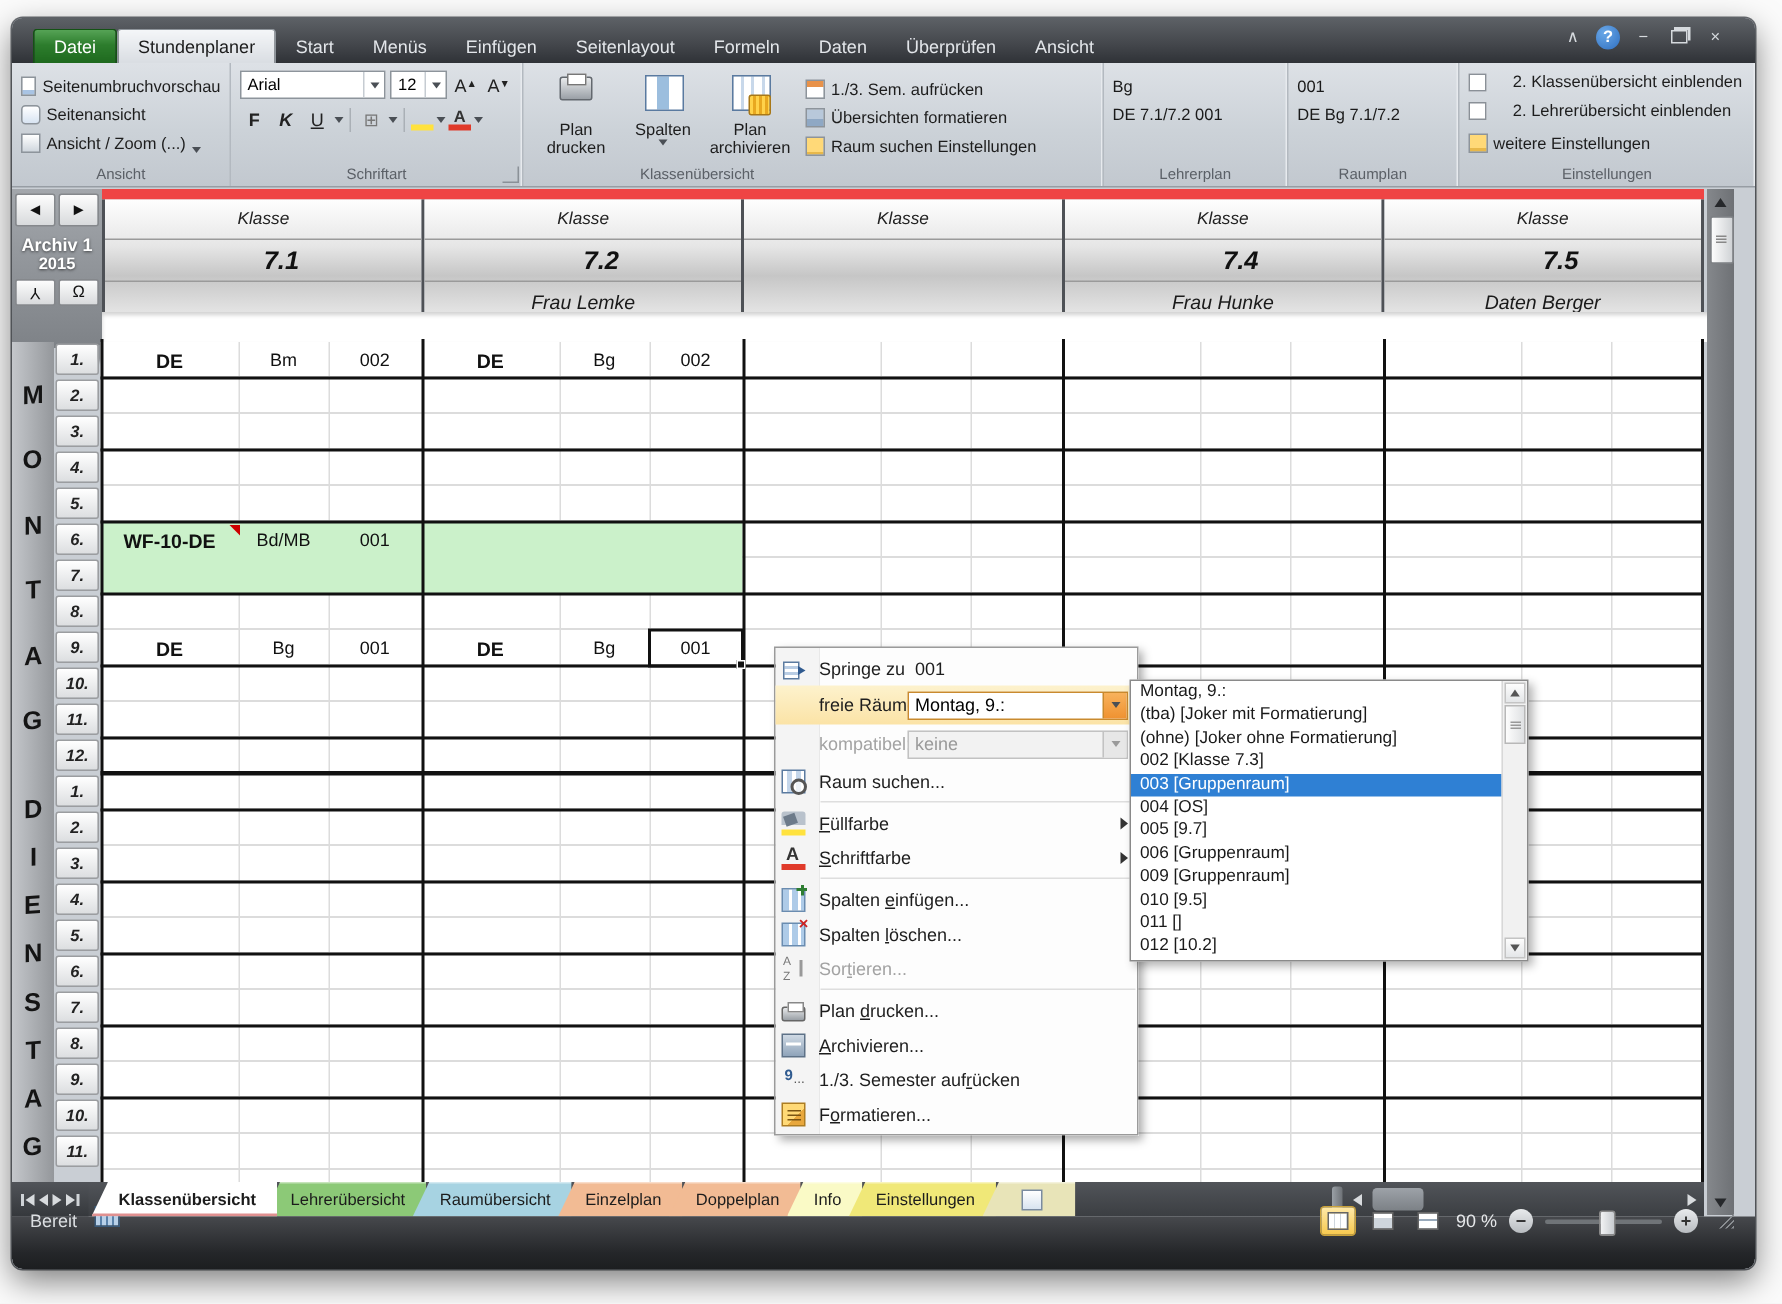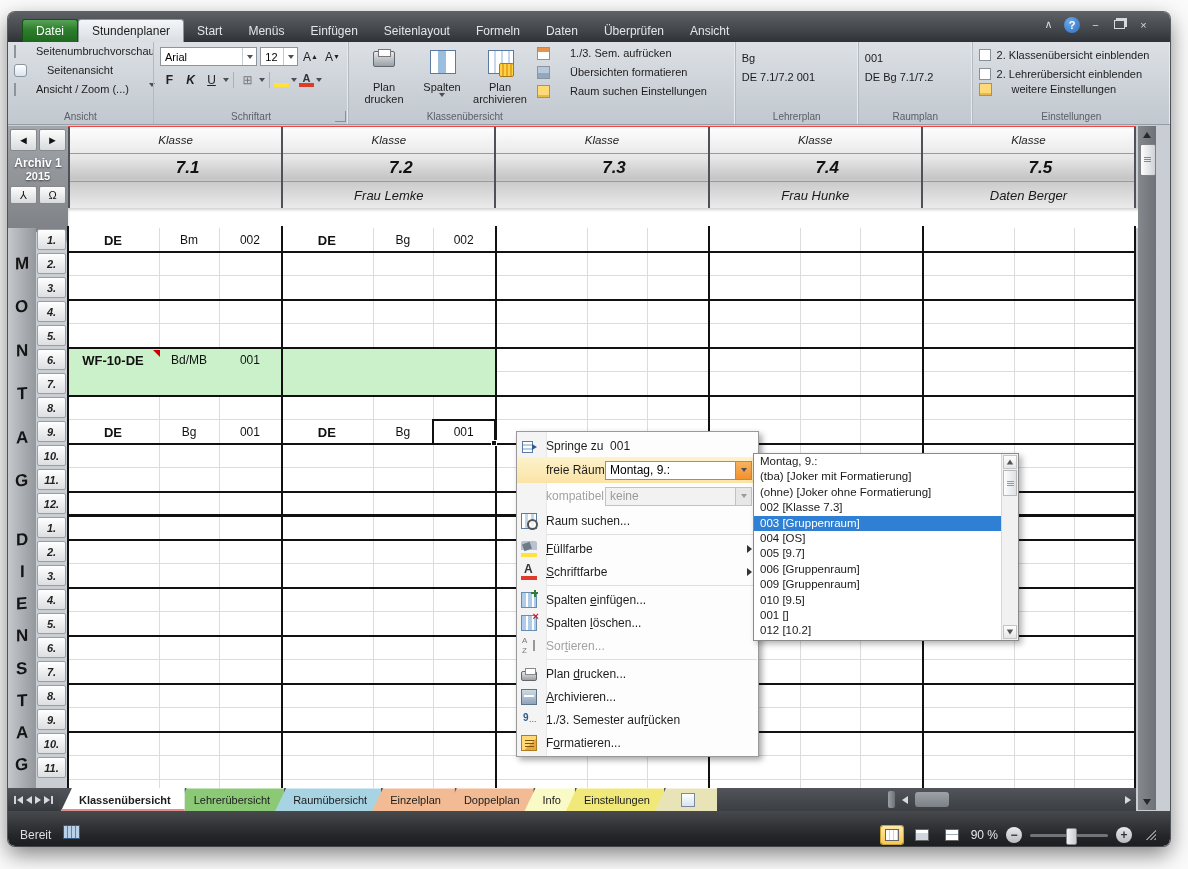--- a/index.html
+++ b/index.html
@@ -16,56 +16,56 @@
   .winctrl{position:absolute;right:18px;top:4px;display:flex;gap:7px;align-items:center;}
   .wbtn{width:17px;height:17px;display:flex;align-items:center;justify-content:center;color:#d6dade;font-size:11px;}
   .wbtn.help{background:radial-gradient(circle at 35% 30%,#6aa8e8,#2f6fc0);border-radius:50%;color:#fff;font-weight:bold;width:16px;height:16px;}
   .wrestore{width:9px;height:7px;border:1px solid #d6dade;box-shadow:2px -2px 0 -0px #d6dade;}
   
   .ribbon{position:absolute;left:0;top:30px;width:100%;height:82px;
     background:linear-gradient(180deg,#dde1e6,#ccd2d8 55%,#c2c8cf);border-bottom:1px solid #979da4;display:flex;}
   .rgroup{position:relative;height:100%;padding:3px 6px 0 6px;box-sizing:border-box;}
   .rgroup+.rgroup{border-left:1px solid #b3b9c0;box-shadow:-1px 0 0 #e7eaee inset;}
   .glabel{position:absolute;left:0;bottom:2px;width:100%;text-align:center;font-size:10px;color:#5b6067;}
-  .smallrow{display:flex;align-items:flex-start;gap:20px;height:19px;font-size:11px;color:#1d1d1d;white-space:nowrap;}
+  .smallrow{display:flex;align-items:flex-end;gap:4px;height:19px;font-size:11px;color:#1d1d1d;white-space:nowrap;}
   .mini{width:13px;height:13px;border:1px solid #8d949b;background:linear-gradient(180deg,#fff,#cfd6dd);box-sizing:border-box;}
   .mini.page{background:linear-gradient(180deg,#fff 0 8px,#a9c4e4 8px 13px);}
   .mini.mag{background:linear-gradient(180deg,#fff,#d8e4f2);border-radius:3px;}
   .mini.cal{background:linear-gradient(180deg,#e8924a 0 4px,#fff 4px);}
   .mini.fmt{background:linear-gradient(180deg,#b8c8da 0 6px,#8fa8c4 6px);}
   .mini.fold{background:linear-gradient(180deg,#ffd978 0 9px,#e8b84a 9px);}
   .combo{height:19px;border:1px solid #8d949b;background:#fff;display:flex;align-items:center;font-size:11px;padding-left:4px;box-sizing:border-box;}
   .ddbtn{margin-left:auto;width:13px;height:100%;display:flex;align-items:center;justify-content:center;border-left:1px solid #c6ccd2;}
   .car{width:0;height:0;border-left:3px solid transparent;border-right:3px solid transparent;border-top:4px solid #4a4f55;}
   .fbtn{min-width:19px;height:19px;display:flex;align-items:center;justify-content:center;font-size:12px;color:#222;}
   .bigbtn{width:58px;height:66px;display:flex;flex-direction:column;align-items:center;font-size:11px;color:#1d1d1d;text-align:center;line-height:12px;}
   .bigico{width:30px;height:30px;margin:3px 0 3px;position:relative;}
   .tblico{position:absolute;left:3px;top:2px;width:24px;height:22px;background:
      linear-gradient(90deg,#fff 0 7px,#9cbede 7px 15px,#fff 15px 23px),#fff;border:1px solid #5a7aa0;}
   .tblico.grid{background:repeating-linear-gradient(90deg,#fff 0 5px,#c8d8ea 5px 7px);}
   .printico{position:absolute;left:4px;top:3px;width:20px;height:14px;background:linear-gradient(180deg,#e8eaec,#9aa0a6);border:1px solid #63686e;border-radius:2px;}
   .printico::before{content:"";position:absolute;left:4px;top:-3px;width:11px;height:6px;background:#fff;border:1px solid #777;}
   .dbico{position:absolute;right:1px;bottom:1px;width:13px;height:12px;background:repeating-linear-gradient(90deg,#ffd24a 0 2px,#e8a820 2px 4px);border:1px solid #a87818;border-radius:2px;}
-  .chkrow{display:flex;align-items:center;gap:6px;height:19px;font-size:11px;color:#1d1d1d;white-space:nowrap;}
+  .chkrow{display:flex;align-items:center;gap:18px;height:19px;font-size:11px;color:#1d1d1d;white-space:nowrap;}
   .chk{width:12px;height:12px;background:#fff;border:1px solid #8a9097;box-sizing:border-box;}
   .planline{font-size:11px;color:#1a1a1a;height:19px;display:flex;align-items:center;white-space:nowrap;}
   .launcher{position:absolute;right:2px;bottom:2px;width:10px;height:10px;border-left:1px solid #7d838a;border-bottom:1px solid #7d838a;transform:rotate(-90deg);opacity:.8;}
   .colorbar{position:relative;width:15px;height:15px;font-size:11px;font-weight:bold;color:#333;text-align:center;line-height:12px;}
   .colorbar::after{content:"";position:absolute;left:0;bottom:0;width:100%;height:4px;}
   .colorbar.fill::after{background:#ffe23e;}
   .colorbar.font::after{background:#e03a2a;}
   
   .navpanel{position:absolute;left:0;top:114px;width:60px;height:106px;background:linear-gradient(180deg,#a3a7ac,#7e8287);}
   .navarr{display:flex;gap:2px;padding:3px 2px 0 2px;}
   .nbtn{flex:1;height:20px;background:linear-gradient(180deg,#fdfdfd,#d8dadc);border:1px solid #85888c;border-radius:2px;display:flex;align-items:center;justify-content:center;font-size:11px;color:#111;}
   .archtxt{text-align:center;color:#fff;font-weight:bold;font-size:12px;text-shadow:0 1px 2px rgba(0,0,0,.6);margin-top:5px;}
   .yeartxt{text-align:center;color:#fff;font-weight:bold;font-size:11px;text-shadow:0 1px 2px rgba(0,0,0,.6);}
   .navsm{display:flex;gap:2px;padding:4px 2px 0 2px;}
   .fold-corner{position:absolute;right:-1px;bottom:-10px;width:0;height:0;border-left:12px solid transparent;border-top:12px solid #8e9297;filter:drop-shadow(-1px 1px 1px rgba(0,0,0,.3));}
-  .headers{position:absolute;left:60px;top:114px;width:1068px;height:82px;display:flex;border-top:1px solid #ef4444;}
+  .headers{position:absolute;left:60px;top:114px;width:1068px;height:82px;display:flex;border-top:7px solid #ef4444;}
   .chead{flex:1;border-right:2px solid #4e5156;display:flex;flex-direction:column;font-style:italic;
      background:linear-gradient(180deg,#fefefe,#e6e6e6 38%,#c6c6c6 62%,#ececec);}
   .chead:first-child{border-left:2px solid #4e5156;}
   .ch-cap{height:26px;display:flex;align-items:center;justify-content:center;font-size:11.5px;color:#222;border-bottom:1px solid #9a9a9a;}
   .ch-num{height:27px;display:flex;align-items:center;justify-content:center;font-size:17px;font-weight:bold;color:#111;border-bottom:1px solid #9a9a9a;padding-left:24px;}
   .ch-tea{height:27px;display:flex;align-items:center;justify-content:center;font-size:13px;color:#1a1a1a;}
   .whitegap{position:absolute;left:60px;top:196px;width:1088px;height:20px;background:#fff;box-shadow:0 2px 3px rgba(0,0,0,.18) inset;}
   .gridbase{position:absolute;left:59px;top:216px;width:1069px;height:560px;background:#fff;
      background-image:repeating-linear-gradient(180deg,transparent 0 23px,#dcdcdc 23px 24px);}
   .gutter{position:absolute;left:0;width:28px;background:linear-gradient(90deg,#c4c7cb,#94979b);display:flex;flex-direction:column;align-items:center;justify-content:space-evenly;}
@@ -152,21 +152,21 @@
   .stab-ins{width:30px;justify-content:center;}
   .insico{width:12px;height:12px;background:linear-gradient(180deg,#fff,#d8e4f0);border:1px solid #7a8ba0;}
   .tabspacer{flex:1;}
   .splitter{width:7px;margin:3px 2px;background:linear-gradient(90deg,#9aa0a6,#6e7277);border-radius:2px;}
   .hs-btn{width:14px;margin:3px 1px;display:flex;align-items:center;justify-content:center;}
   .hs-thumb{width:34px;margin:4px 2px;background:linear-gradient(180deg,#9da2a8,#7c8186);border-radius:3px;}
   .tri-l{width:0;height:0;border-top:4px solid transparent;border-bottom:4px solid transparent;border-right:6px solid #d8dbde;}
   .tri-r{width:0;height:0;border-top:4px solid transparent;border-bottom:4px solid transparent;border-left:6px solid #d8dbde;}
   
   .statusbar{position:absolute;left:0;top:799px;width:1162px;height:35px;background:linear-gradient(180deg,#47494d,#242629 70%,#1c1e20);
-    display:flex;align-items:flex-end;color:#dcdfe2;font-size:12px;border-radius:0 0 7px 7px;}
+    display:flex;align-items:flex-start;color:#dcdfe2;font-size:12px;border-radius:0 0 7px 7px;}
   .macroico{width:15px;height:12px;background:repeating-linear-gradient(90deg,#b8d0e8 0 3px,#5a82aa 3px 4px);border:1px solid #3a5a7a;margin-left:12px;position:relative;top:-3px;}
   .sb-left{display:flex;align-items:center;height:22px;margin-top:-8px;}
   .sb-right{margin-left:auto;display:flex;align-items:center;gap:8px;margin-right:14px;height:22px;margin-top:-8px;}
   .viewbtn{width:22px;height:18px;display:flex;align-items:center;justify-content:center;border-radius:2px;}
   .viewbtn.active{background:linear-gradient(180deg,#ffe9a8,#f7c94f);box-shadow:0 0 0 1px #caa23a;}
   .vico{width:12px;height:10px;border:1px solid #666;background:repeating-linear-gradient(90deg,#fff 0 3px,#cfd6dd 3px 4px);}
   .vico.pl{background:linear-gradient(180deg,#fff 0 3px,#cfd6dd 3px);}
   .vico.pb{background:linear-gradient(180deg,#fff 0 4px,#9ab 4px 5px,#fff 5px);}
   .zoomtxt{color:#e6e8ea;}
   .zbtn{width:16px;height:16px;border-radius:50%;background:linear-gradient(180deg,#e8eaec,#b8bcc0);color:#333;display:flex;align-items:center;justify-content:center;font-weight:bold;font-size:12px;line-height:1;}
@@ -354,21 +354,20 @@
           <div class="ch-cap">Klasse</div>
           <div class="ch-num">7.1</div>
         </div>
         <div class="chead">
           <div class="ch-cap">Klasse</div>
           <div class="ch-num">7.2</div>
           <div class="ch-tea">Frau Lemke</div>
         </div>
         <div class="chead">
           <div class="ch-cap">Klasse</div>
-          <div class="ch-num">7.3</div>
         </div>
         <div class="chead">
           <div class="ch-cap">Klasse</div>
           <div class="ch-num">7.4</div>
           <div class="ch-tea">Frau Hunke</div>
         </div>
         <div class="chead">
           <div class="ch-cap">Klasse</div>
           <div class="ch-num">7.5</div>
           <div class="ch-tea">Daten Berger</div>
@@ -463,21 +462,21 @@
   <div class="dd-item" style="width: 248px;">Montag, 9.:</div>
         <div class="dd-item" style="width: 248px;">(tba) [Joker mit Formatierung]</div>
         <div class="dd-item" style="width: 248px;">(ohne) [Joker ohne Formatierung]</div>
         <div class="dd-item" style="width: 248px;">002 [Klasse 7.3]</div>
         <div class="dd-item sel" style="width: 248px;">003 [Gruppenraum]</div>
         <div class="dd-item" style="width: 248px;">004 [OS]</div>
         <div class="dd-item" style="width: 248px;">005 [9.7]</div>
         <div class="dd-item" style="width: 248px;">006 [Gruppenraum]</div>
         <div class="dd-item" style="width: 248px;">009 [Gruppenraum]</div>
         <div class="dd-item" style="width: 248px;">010 [9.5]</div>
-        <div class="dd-item" style="width: 248px;">001 []</div>
+        <div class="dd-item" style="width: 248px;">011 []</div>
         <div class="dd-item" style="width: 248px;">012 [10.2]</div>
         <div class="dd-scroll">
       <div class="dd-arr" style="top:1px">
             <span class="tri-up"></span>
           </div>
       <div class="dd-thumb"></div>
       <div class="dd-arr" style="bottom:1px">
             <span class="tri-dn"></span>
           </div>
     </div>

